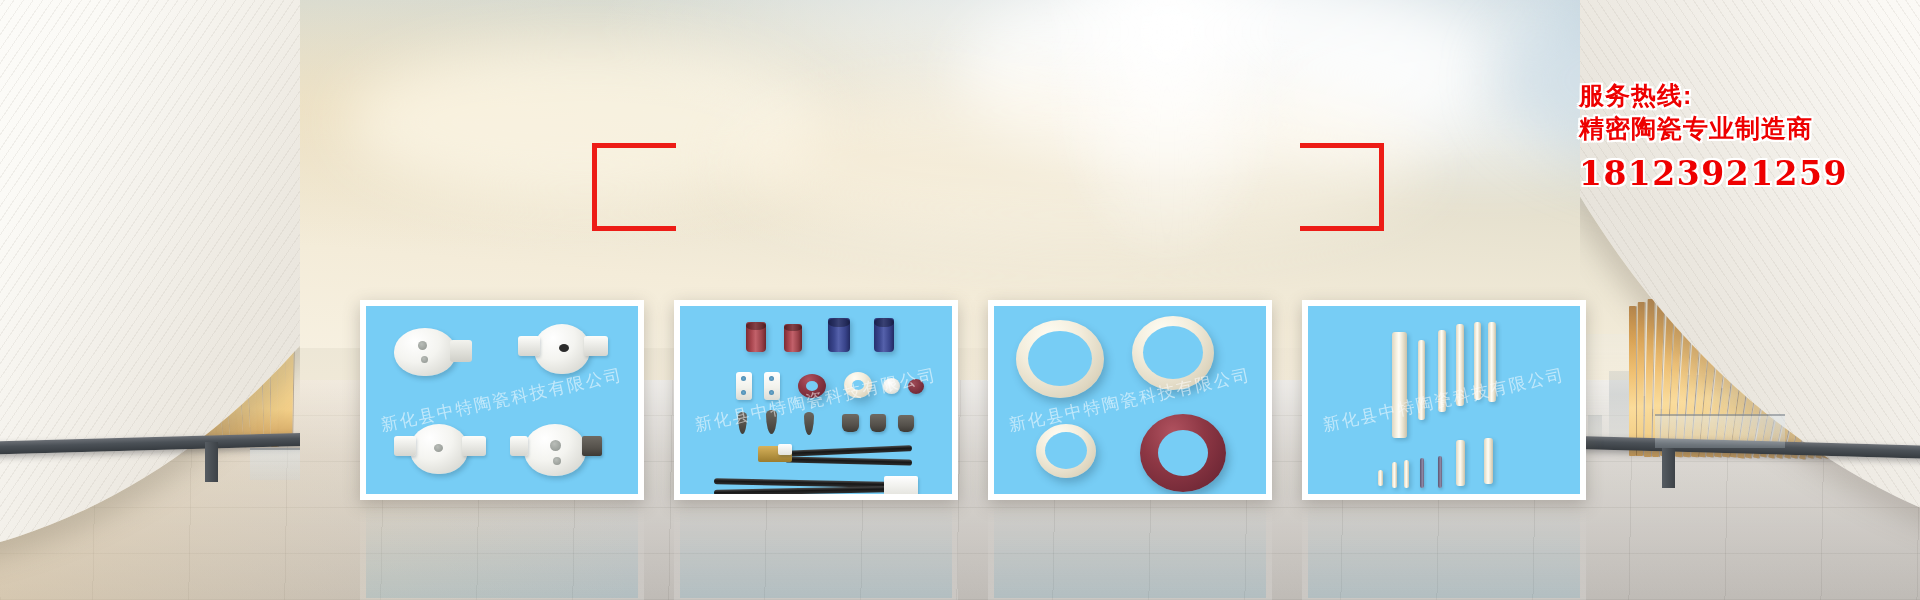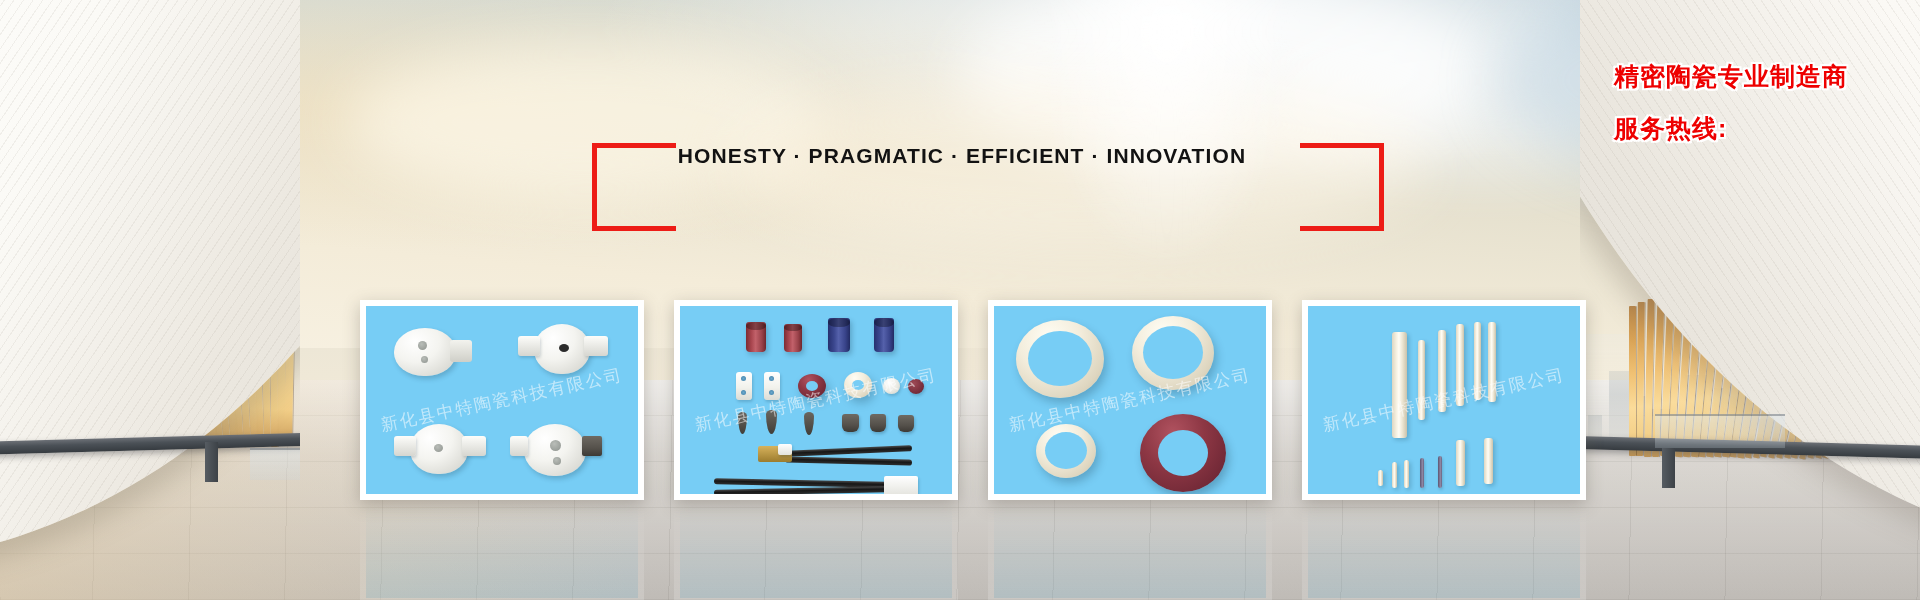--- a/index.html
+++ b/index.html
@@ -420,26 +420,26 @@
     <div class="bk-v" style="left:0; top:0; height:88px;"></div>
     <div class="bk-h" style="left:0; top:83px; width:84px;"></div>
   </div>
   <div class="bracket bracket-right">
     <div class="bk-h" style="right:0; top:0; width:84px;"></div>
     <div class="bk-v" style="right:0; top:0; height:88px;"></div>
     <div class="bk-h" style="right:0; top:83px; width:84px;"></div>
   </div>
 
   <div class="slogan">
-    <div class="slogan-en">HONESTY · PRAGMATIC · EFFICIENT · INNOVATION</div>
   </div>
 
   <div class="contact">
+    <div class="ct-line ct-hotline">服务热线:</div>
     <div class="ct-line ct-tagline">精密陶瓷专业制造商</div>
-    <div class="ct-line ct-hotline">服务热线:</div>
+    <div class="ct-line ct-phone">18123921259</div>
   </div>
 
   <div class="panels">
 
     <div class="panel" style="left:360px;">
       <div class="panel-inner">
         <div class="obj holder" style="left:28px; top:22px; width:62px; height:48px;">
           <div class="holder-hole" style="left:24px; top:13px; width:9px; height:9px;"></div>
           <div class="holder-hole" style="left:27px; top:28px; width:7px; height:7px;"></div>
         </div>

